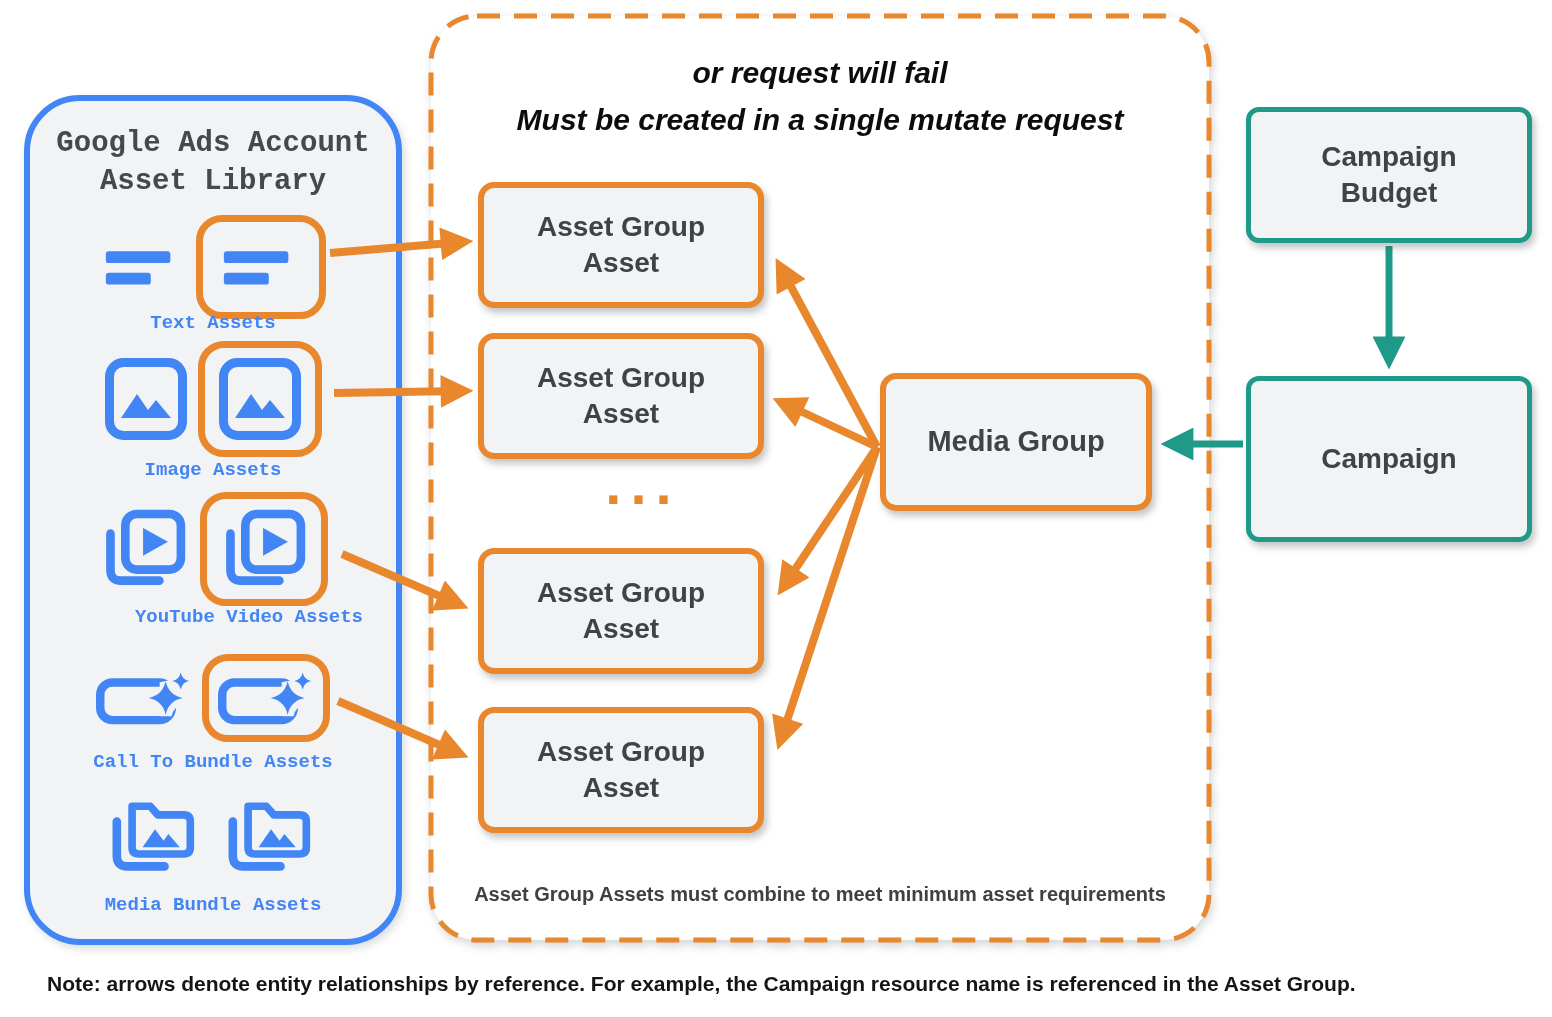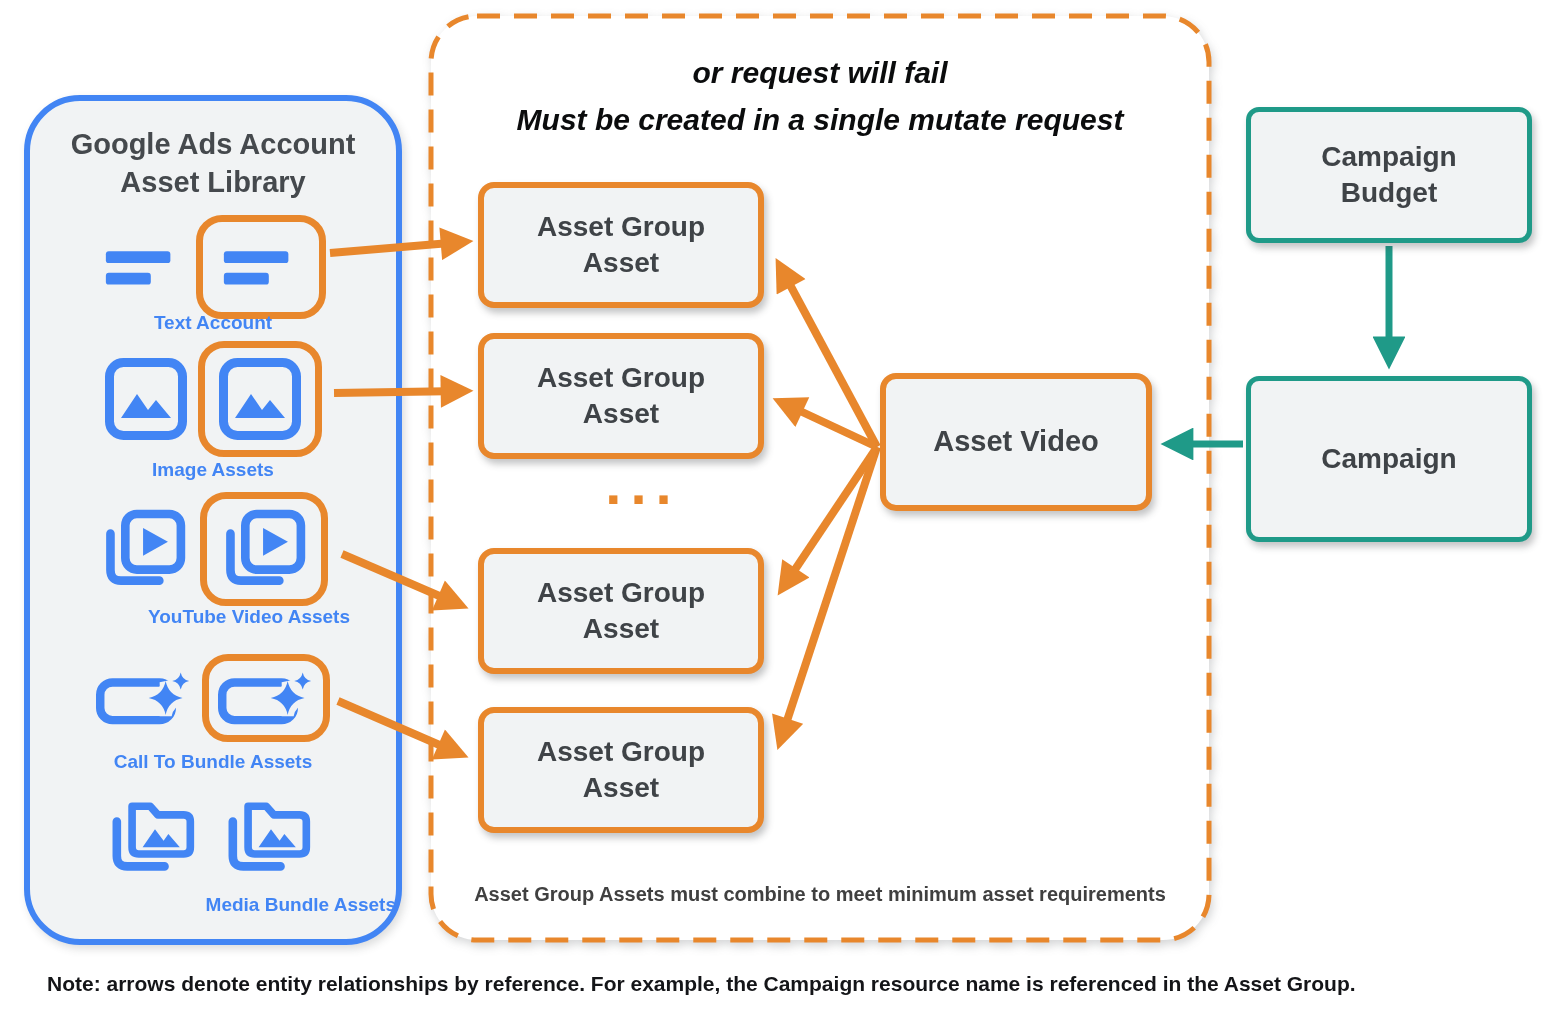--- a/index.html
+++ b/index.html
@@ -4,21 +4,21 @@
 <style>
   html,body{margin:0;padding:0;background:#fff;}
   .canvas{
     position:relative;width:1552px;height:1017px;background:#ffffff;overflow:hidden;
     font-family:"Liberation Sans",sans-serif;
   }
   
   .panel{
     position:absolute;left:24px;top:95px;width:378px;height:850px;box-sizing:border-box;
     background:#F1F3F4;border:6px solid #4285F4;border-radius:56px;
-    box-shadow:3px 4px 8px rgba(60,64,67,.18);z-index:0;
+    box-shadow:3px 4px 8px rgba(60,64,67,.18);z-index:0;font-family:Liberation Mono, monospace;
   }
   .panel-title{
     position:absolute;top:24px;left:0;width:100%;text-align:center;
     font-size:29px;font-weight:700;color:#45494D;line-height:1.32;
   }
   .row{position:absolute;left:0;width:100%;display:flex;justify-content:center;align-items:center;gap:10px;}
   .row-label{
     position:absolute;left:0;width:100%;text-align:center;
     font-size:19px;font-weight:700;color:#4285F4;
   }
@@ -78,21 +78,21 @@
             <rect x="6" y="35" width="46" height="12" rx="3" fill="#4285F4"></rect>
           </svg>
       </span>
       <span class="icon-outline pad-text">
         <svg width="86" height="58" viewBox="0 0 88 58">
             <rect x="6" y="13" width="66" height="12" rx="3" fill="#4285F4"></rect>
             <rect x="6" y="35" width="46" height="12" rx="3" fill="#4285F4"></rect>
           </svg>
       </span>
     </div>
-    <div class="row-label" style="top:211px;">Text Account</div>
+    <div class="row-label" style="top:211px;">Text Assets</div>
 
     <div class="row" style="top:240px;">
       <span class="icon-plain">
         <svg width="84" height="84" viewBox="0 0 84 84">
             <rect x="5.5" y="5.5" width="73" height="73" rx="14" fill="none" stroke="#4285F4" stroke-width="9"></rect>
             <path d="M17 61 L33 37 L44 53 L52 43 L67 61 Z" fill="#4285F4"></path>
           </svg>
       </span>
       <span class="icon-outline pad-img">
         <svg width="84" height="84" viewBox="0 0 84 84">
@@ -150,21 +150,21 @@
           </svg>
       </span>
       <span class="icon-plain">
         <svg width="96" height="84" viewBox="0 0 100 88">
             <path d="M10 32 V68 Q10 79 21 79 H60" fill="none" stroke="#4285F4" stroke-width="9" stroke-linecap="round"></path>
             <path d="M26 16 H45 L53 25 H80 Q87 25 87 32 V59 Q87 66 80 66 H33 Q26 66 26 59 Z" fill="none" stroke="#4285F4" stroke-width="8" stroke-linejoin="round"></path>
             <path d="M37 59 L50 40 L59 52 L64 45 L76 59 Z" fill="#4285F4"></path>
           </svg>
       </span>
     </div>
-    <div class="row-label" style="top:793px;text-align:right;">Media Bundle Assets</div>
+    <div class="row-label" style="top:793px;">Media Bundle Assets</div>
   </div>
 
   <svg class="arrows" width="1552" height="1017" viewBox="0 0 1552 1017">
     <defs>
       <marker id="ah-o" viewBox="0 0 10 10" refX="6.5" refY="5" markerWidth="4.4" markerHeight="4.1" orient="auto">
         <path d="M0 0 L10 5 L0 10 Z" fill="#E8872C"></path>
       </marker>
       <marker id="ah-t" viewBox="0 0 10 10" refX="6.5" refY="5" markerWidth="5" markerHeight="4.7" orient="auto">
         <path d="M0 0 L10 5 L0 10 Z" fill="#1F9A88"></path>
       </marker>
@@ -190,21 +190,21 @@
     <div>or request will fail</div>
     <div>Must be created in a single mutate request</div>
   </div>
 
   <div class="layer box box-orange aga" style="top:182px;">Asset Group Asset</div>
   <div class="layer box box-orange aga" style="top:333px;">Asset Group Asset</div>
   <div class="layer ellipsis">...</div>
   <div class="layer box box-orange aga" style="top:548px;">Asset Group Asset</div>
   <div class="layer box box-orange aga" style="top:707px;">Asset Group Asset</div>
 
-  <div class="layer box box-orange" style="left:880px;top:373px;width:272px;height:138px;font-size:29px;">Asset Video</div>
+  <div class="layer box box-orange" style="left:880px;top:373px;width:272px;height:138px;font-size:29px;">Media Group</div>
 
   <div class="layer caption">Asset Group Assets must combine to meet minimum asset requirements</div>
 
   <div class="layer box box-teal" style="left:1246px;top:107px;width:286px;height:136px;">Campaign Budget</div>
   <div class="layer box box-teal" style="left:1246px;top:376px;width:286px;height:166px;">Campaign</div>
 
   <div class="layer note">Note: arrows denote entity relationships by reference. For example, the Campaign resource name is referenced in the Asset Group.</div>
 
 </div>
 

